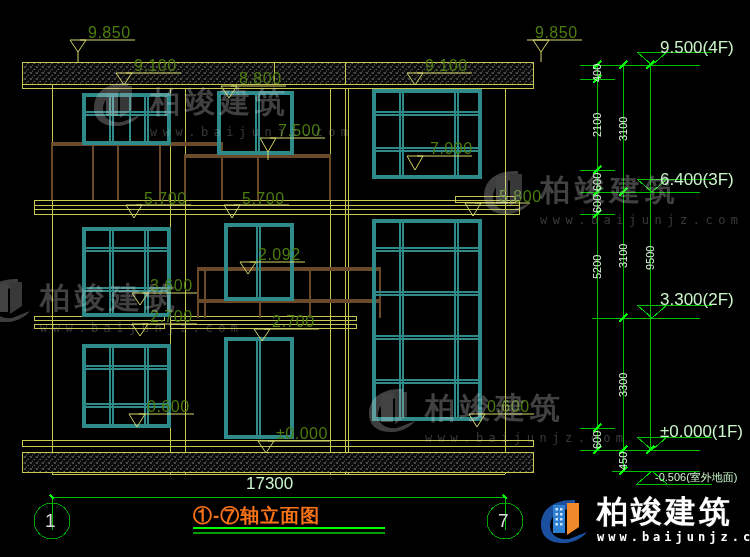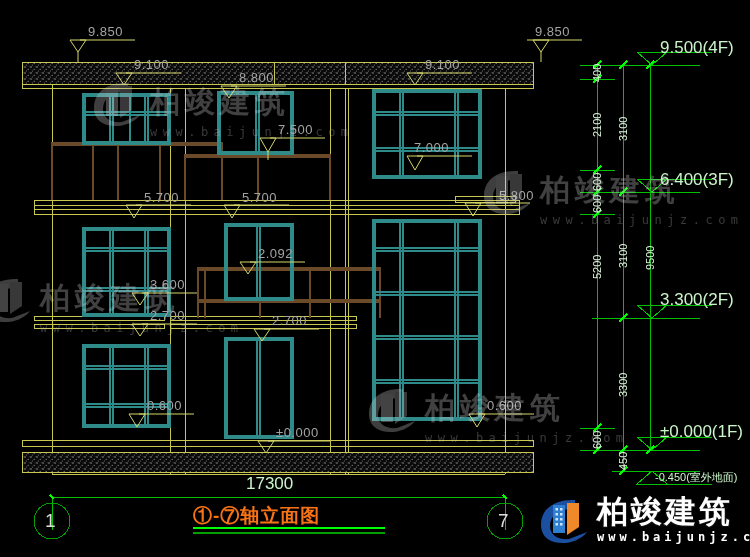--- a/index.html
+++ b/index.html
@@ -1,21 +1,21 @@
 <!DOCTYPE html>
 <html><head>
 <meta charset="utf-8">
 <style>
   html,body{margin:0;padding:0;background:#000;}
   body{width:750px;height:557px;overflow:hidden;font-family:"Liberation Sans",sans-serif;}
   #stage{position:relative;width:750px;height:557px;background:#000;}
   svg.layer{position:absolute;left:0;top:0;width:750px;height:557px;overflow:visible;}
   .lbl{position:absolute;white-space:nowrap;font-family:"Liberation Sans",sans-serif;}
   
-  .elev{color:#a3a3a3;font-size:13px;letter-spacing:.5px;}
+  .elev{color:#4d7c0f;font-size:16px;letter-spacing:.5px;}
   
   .dimg{color:#d8f5d8;font-size:11px;}
   .dimg.vert{transform-origin:0 0;transform:rotate(-90deg);}
   .grn{color:#caf5ca;font-size:17px;}
   .title{color:#f97316;font-size:19px;font-weight:bold;letter-spacing:1px;}
   .axnum{color:#dedede;font-size:19px;}
   
   .wm{position:absolute;pointer-events:none;user-select:none;}
   .wm .wmtxt{font-size:30px;font-weight:bold;color:rgba(215,215,215,.30);letter-spacing:5px;
              font-family:"DejaVu Sans",sans-serif;}
@@ -326,21 +326,21 @@
     </g>
   </svg>
 
   <div id="elev-layer">
       <div class="lbl elev" style="left: 88px; top: 24px;">9.850</div>
       <div class="lbl elev" style="left: 134px; top: 57px;">9.100</div>
       <div class="lbl elev" style="left: 239px; top: 70px;">8.800</div>
       <div class="lbl elev" style="left: 425px; top: 57px;">9.100</div>
       <div class="lbl elev" style="left: 535px; top: 24px;">9.850</div>
       <div class="lbl elev" style="left: 278px; top: 122px;">7.500</div>
-      <div class="lbl elev" style="left: 414px; top: 140px;">7.000</div>
+      <div class="lbl elev" style="left: 430px; top: 140px;">7.000</div>
       <div class="lbl elev" style="left: 144px; top: 190px;">5.700</div>
       <div class="lbl elev" style="left: 242px; top: 190px;">5.700</div>
       <div class="lbl elev" style="left: 499px; top: 188px;">5.800</div>
       <div class="lbl elev" style="left: 258px; top: 246px;">2.092</div>
       <div class="lbl elev" style="left: 150px; top: 277px; text-align: right;">3.600</div>
       <div class="lbl elev" style="left: 150px; top: 308px;">2.700</div>
       <div class="lbl elev" style="left: 272px; top: 313px;">2.700</div>
       <div class="lbl elev" style="left: 147px; top: 398px;">0.600</div>
       <div class="lbl elev" style="left: 276px; top: 425px;">±0.000</div>
       <div class="lbl elev" style="left: 487px; top: 398px;">0.600</div>
@@ -356,21 +356,21 @@
       <div class="lbl dimg vert" style="left: 617px; top: 267.8px;">3100</div>
       <div class="lbl dimg vert" style="left: 617px; top: 396.8px;">3300</div>
       <div class="lbl dimg vert" style="left: 617px; top: 470.1px;">450</div>
       <div class="lbl dimg vert" style="left: 644px; top: 270.3px;">9500</div>
     </div>
   <div id="lvl-layer">
       <div class="lbl grn" style="left: 660px; top: 38px;">9.500(4F)</div>
       <div class="lbl grn" style="left: 660px; top: 170px;">6.400(3F)</div>
       <div class="lbl grn" style="left: 660px; top: 290px;">3.300(2F)</div>
       <div class="lbl grn" style="left: 660px; top: 422px;">±0.000(1F)</div>
-      <div class="lbl grn" style="left: 655px; top: 470px; font-size: 11px;">-0.450(室外地面)</div>
+      <div class="lbl grn" style="left: 655px; top: 470px; font-size: 11px;">-0.506(室外地面)</div>
     </div>
   <div id="wm-layer">
       <div class="wm" style="left: 150px; top: 82px;">
         <svg width="56" height="50" viewBox="0 0 56 50" style="position: absolute; left: -62px; top: -4px; opacity: 0.3;">
           <path d="M6,30 C6,12 22,4 40,5 L40,14 C26,13 15,19 15,31 C15,40 23,45 34,44 L52,37 C44,47 30,50 19,47 C10,44 6,38 6,30 Z" fill="#cccccc"></path>
           <rect x="18" y="10" width="12" height="28" fill="#dddddd"></rect>
           <path d="M32,8 L44,8 L44,32 L32,40 Z" fill="#bbbbbb"></path>
         </svg>
         <div class="wmtxt">柏竣建筑</div>
         <div class="wmurl">www.baijunjz.com</div>

